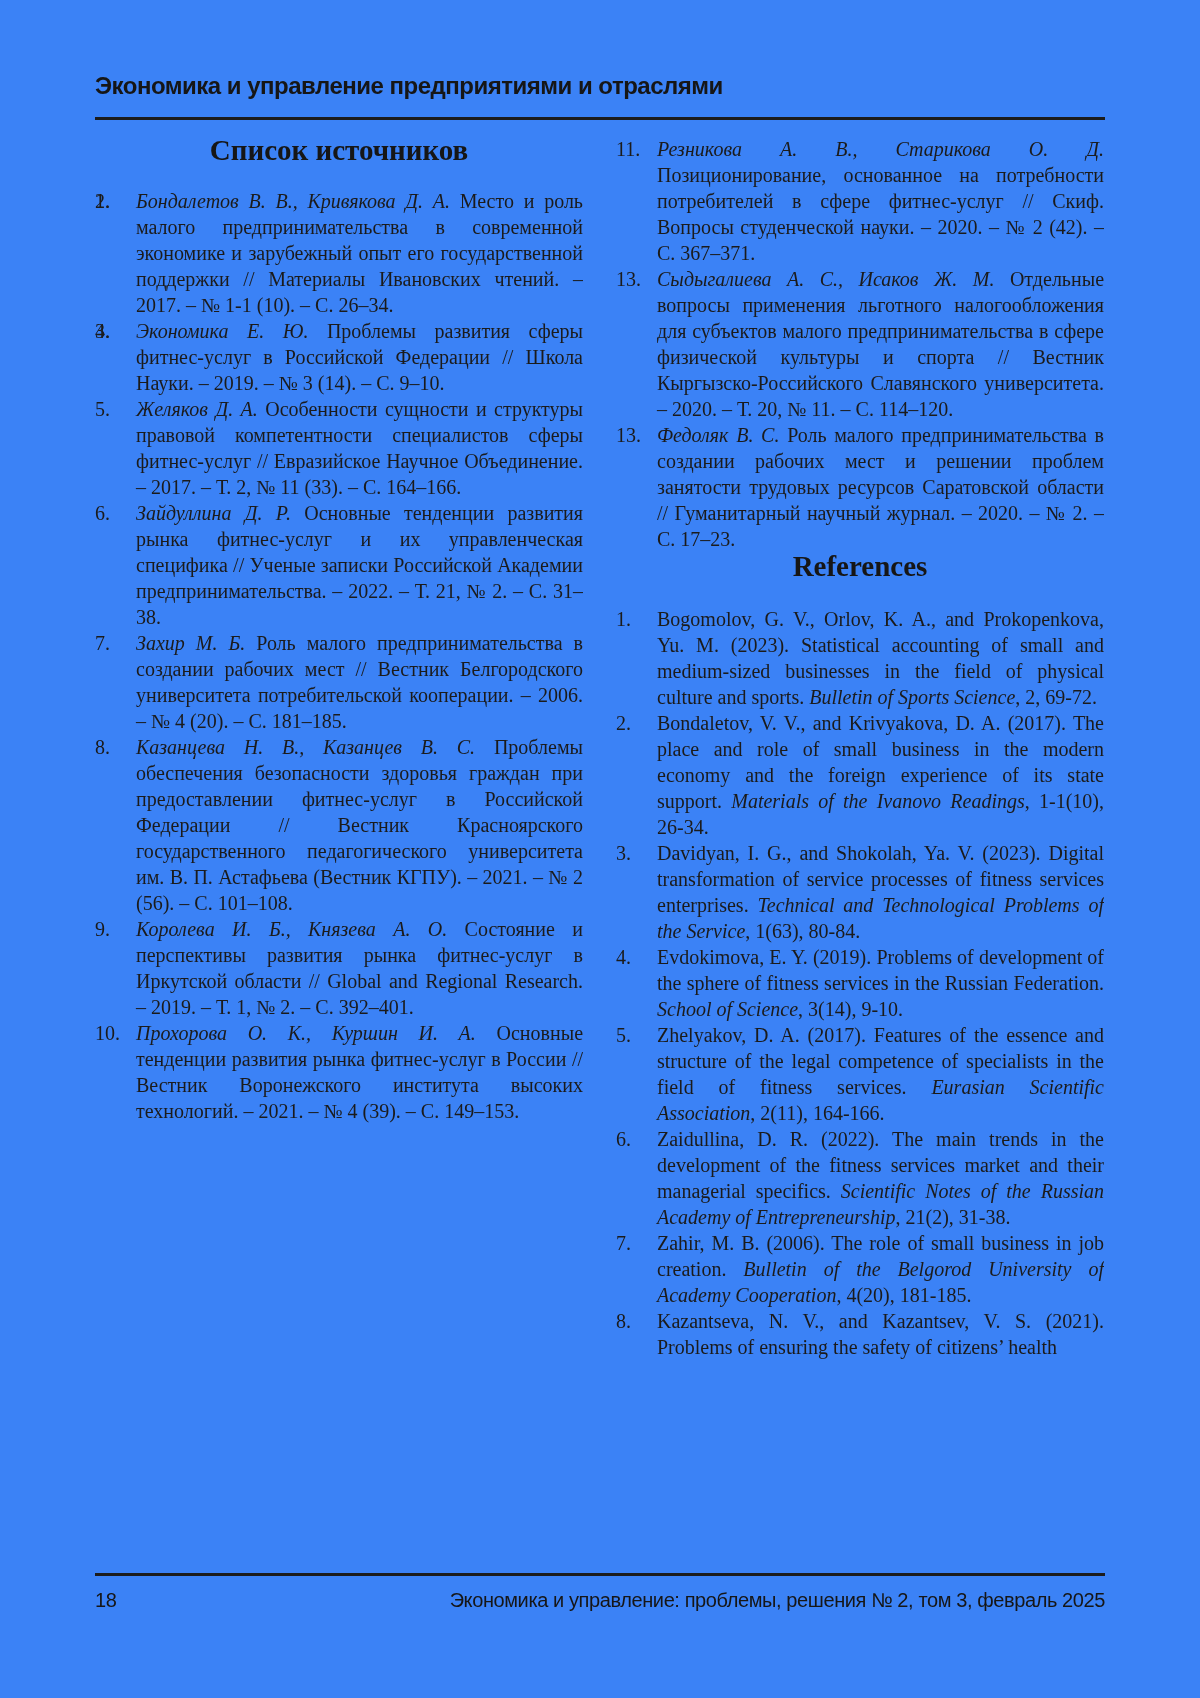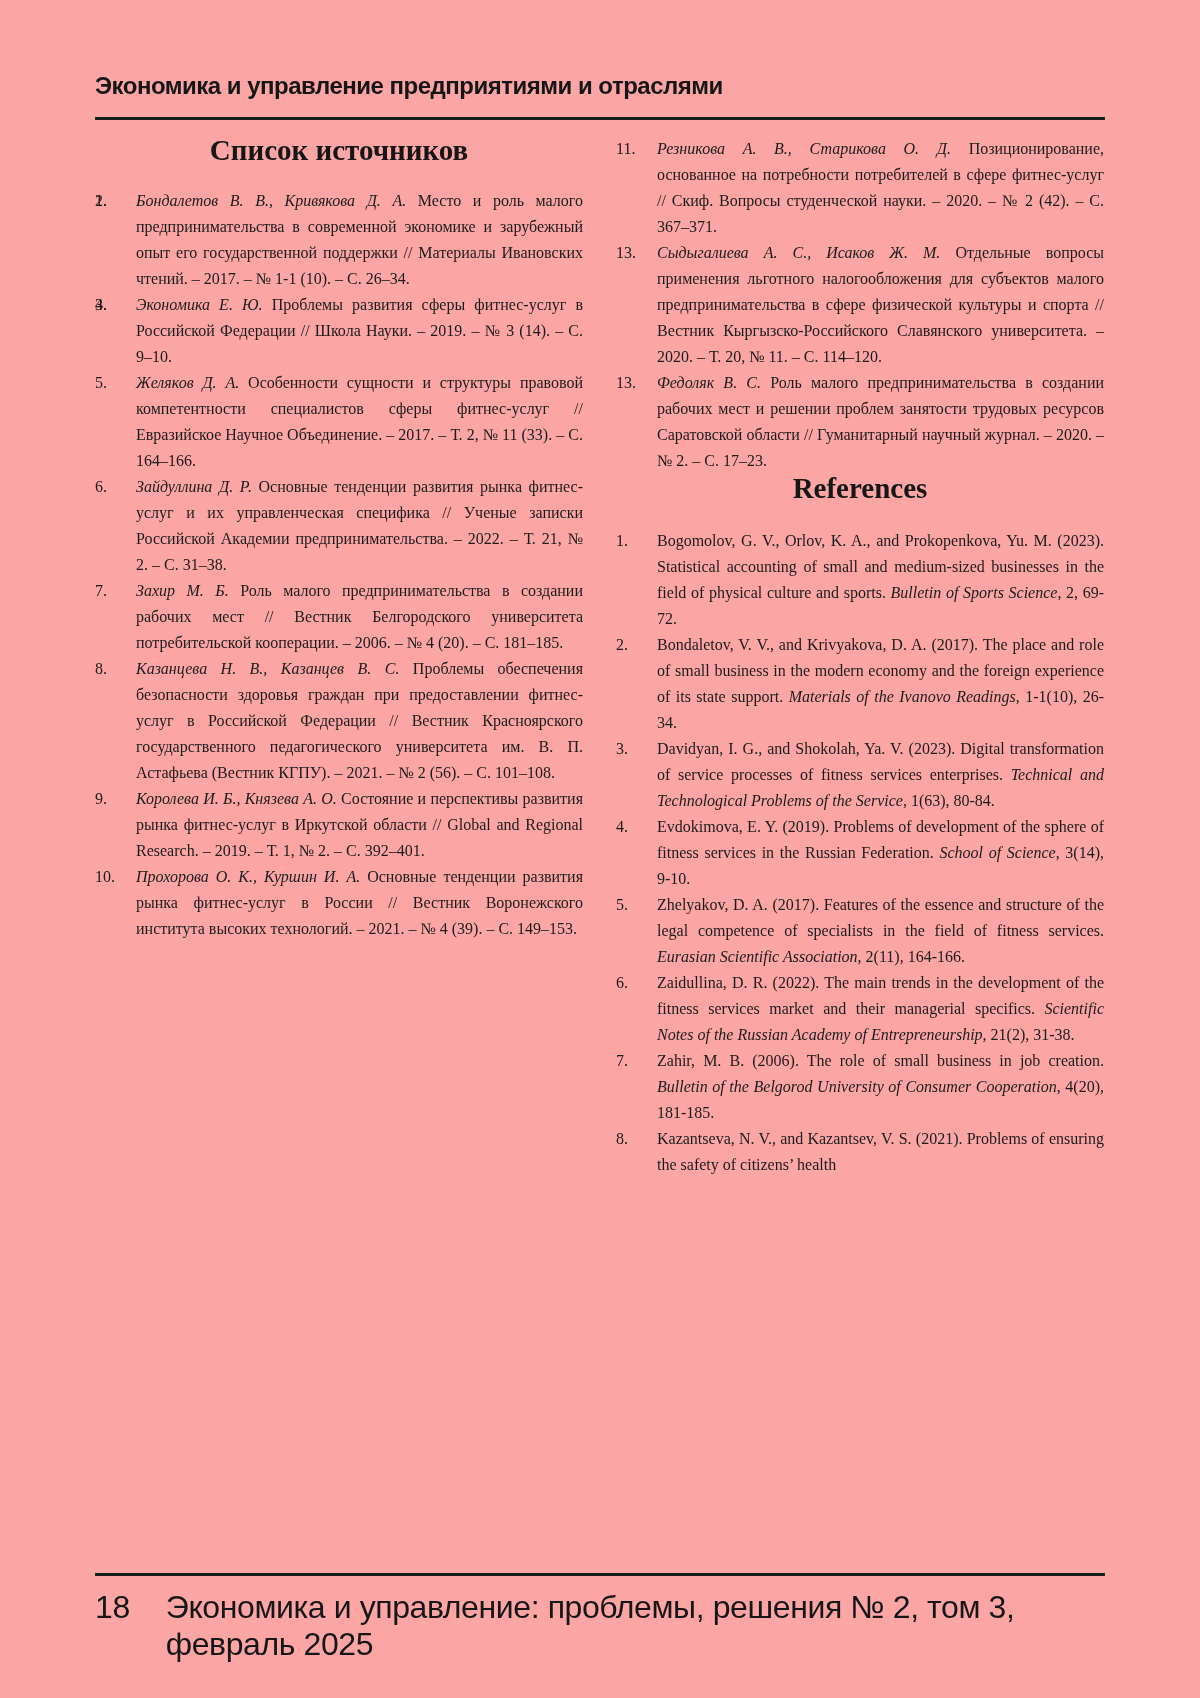--- a/index.html
+++ b/index.html
@@ -2,21 +2,21 @@
 <html lang="ru"><head>
 <meta charset="utf-8">
 <style>
   * { margin:0; padding:0; box-sizing:border-box; }
   html,body { background:#ffffff; }
   body {
     width:1200px; height:1698px;
     font-family:"Liberation Serif", serif;
     color:#1b1b1b;
   }
-  .page { position:relative; width:1200px; height:1698px; background:#fca5a5; overflow:hidden; }
+  .page { position:relative; width:1200px; height:1698px; background:#3b82f6; overflow:hidden; }
 
   .running-head {
     position:absolute; left:95px; top:72px; width:1010px;
     font-family:"Liberation Sans", sans-serif;
     font-weight:bold; font-size:24px; letter-spacing:-0.5px;
     color:#161616; white-space:nowrap;
   }
   .head-rule { position:absolute; left:95px; top:117px; width:1010px; height:3px; background:#1c1c1c; }
 
   .columns {
@@ -25,31 +25,31 @@
   }
   .col { width:488px; overflow:hidden; }
 
   .col-heading {
     font-weight:bold; font-size:29px; line-height:28px;
     text-align:center; color:#161616;
   }
   .col-left .col-heading { margin-bottom:24px; }
   .references-heading { margin-bottom:26px; }
 
-  .ref-list { font-size:16px; line-height:26px; text-align:justify; }
+  .ref-list { font-size:20px; line-height:26px; text-align:justify; }
   .ref-item { position:relative; padding-left:41px; }
   .ref-num { position:absolute; left:0; top:0; }
   .it { font-style:italic; }
 
   .foot-rule { position:absolute; left:95px; top:1573px; width:1010px; height:3px; background:#1c1c1c; }
   .footer {
     position:absolute; left:95px; top:1589px; width:1010px;
     display:flex; justify-content:space-between; align-items:baseline;
     font-family:"Liberation Sans", sans-serif;
-    font-size:32px; letter-spacing:-0.4px; color:#161616;gap:36px;
+    font-size:20px; letter-spacing:-0.4px; color:#161616;gap:36px;
   }
 </style>
 </head>
 <body>
 
 <div class="page">
 
   <div class="running-head">Экономика и управление предприятиями и отраслями</div>
 
   <div class="head-rule"></div>
@@ -79,21 +79,21 @@
           <div class="ref-item"><span class="ref-num">13.</span><span><span class="it">Федоляк В. С.</span><span> Роль малого предпринимательства в создании рабочих мест и решении проблем занятости трудовых ресурсов Саратовской области // Гуманитарный научный журнал. – 2020. – № 2. – С. 17–23.</span></span></div>
         </div>
       <div class="col-heading references-heading">References</div>
       <div class="ref-list" id="references-list" lang="en">
           <div class="ref-item"><span class="ref-num">1.</span><span><span>Bogomolov, G. V., Orlov, K. A., and Prokopenkova, Yu. M. (2023). Statistical accounting of small and medium-sized businesses in the field of physical culture and sports. </span><span class="it">Bulletin of Sports Science</span><span>, 2, 69-72.</span></span></div>
           <div class="ref-item"><span class="ref-num">2.</span><span><span>Bondaletov, V. V., and Krivyakova, D. A. (2017). The place and role of small business in the modern economy and the foreign experience of its state support. </span><span class="it">Materials of the Ivanovo Readings</span><span>, 1-1(10), 26-34.</span></span></div>
           <div class="ref-item"><span class="ref-num">3.</span><span><span>Davidyan, I. G., and Shokolah, Ya. V. (2023). Digital transformation of service processes of fitness services enterprises. </span><span class="it">Technical and Technological Problems of the Service</span><span>, 1(63), 80-84.</span></span></div>
           <div class="ref-item"><span class="ref-num">4.</span><span><span>Evdokimova, E. Y. (2019). Problems of development of the sphere of fitness services in the Russian Federation. </span><span class="it">School of Science</span><span>, 3(14), 9-10.</span></span></div>
           <div class="ref-item"><span class="ref-num">5.</span><span><span>Zhelyakov, D. A. (2017). Features of the essence and structure of the legal competence of specialists in the field of fitness services. </span><span class="it">Eurasian Scientific Association</span><span>, 2(11), 164-166.</span></span></div>
           <div class="ref-item"><span class="ref-num">6.</span><span><span>Zaidullina, D. R. (2022). The main trends in the development of the fitness services market and their managerial specifics. </span><span class="it">Scientific Notes of the Russian Academy of Entrepreneurship</span><span>, 21(2), 31-38.</span></span></div>
-          <div class="ref-item"><span class="ref-num">7.</span><span><span>Zahir, M. B. (2006). The role of small business in job creation. </span><span class="it">Bulletin of the Belgorod University of Consumer Cooperation</span><span>, 4(20), 181-185.</span></span></div>
+          <div class="ref-item"><span class="ref-num">7.</span><span><span>Zahir, M. B. (2006). The role of small business in job creation. </span><span class="it">Bulletin of the Belgorod University of Academy Cooperation</span><span>, 4(20), 181-185.</span></span></div>
           <div class="ref-item"><span class="ref-num">8.</span><span><span>Kazantseva, N. V., and Kazantsev, V. S. (2021). Problems of ensuring the safety of citizens’ health</span></span></div>
         </div>
     </div>
 
   </div>
 
   <div class="foot-rule"></div>
 
   <div class="footer">
     <span>18</span>

